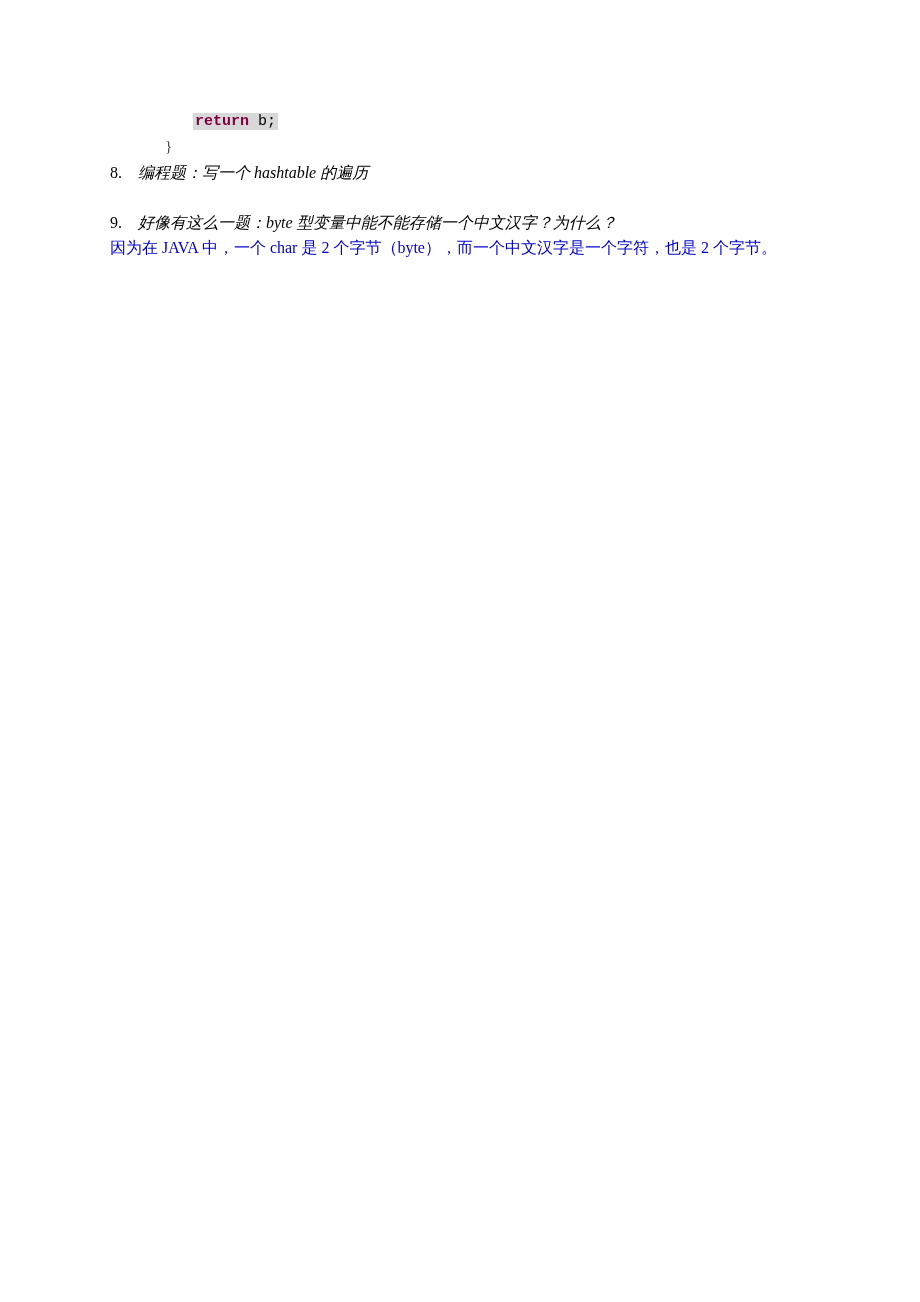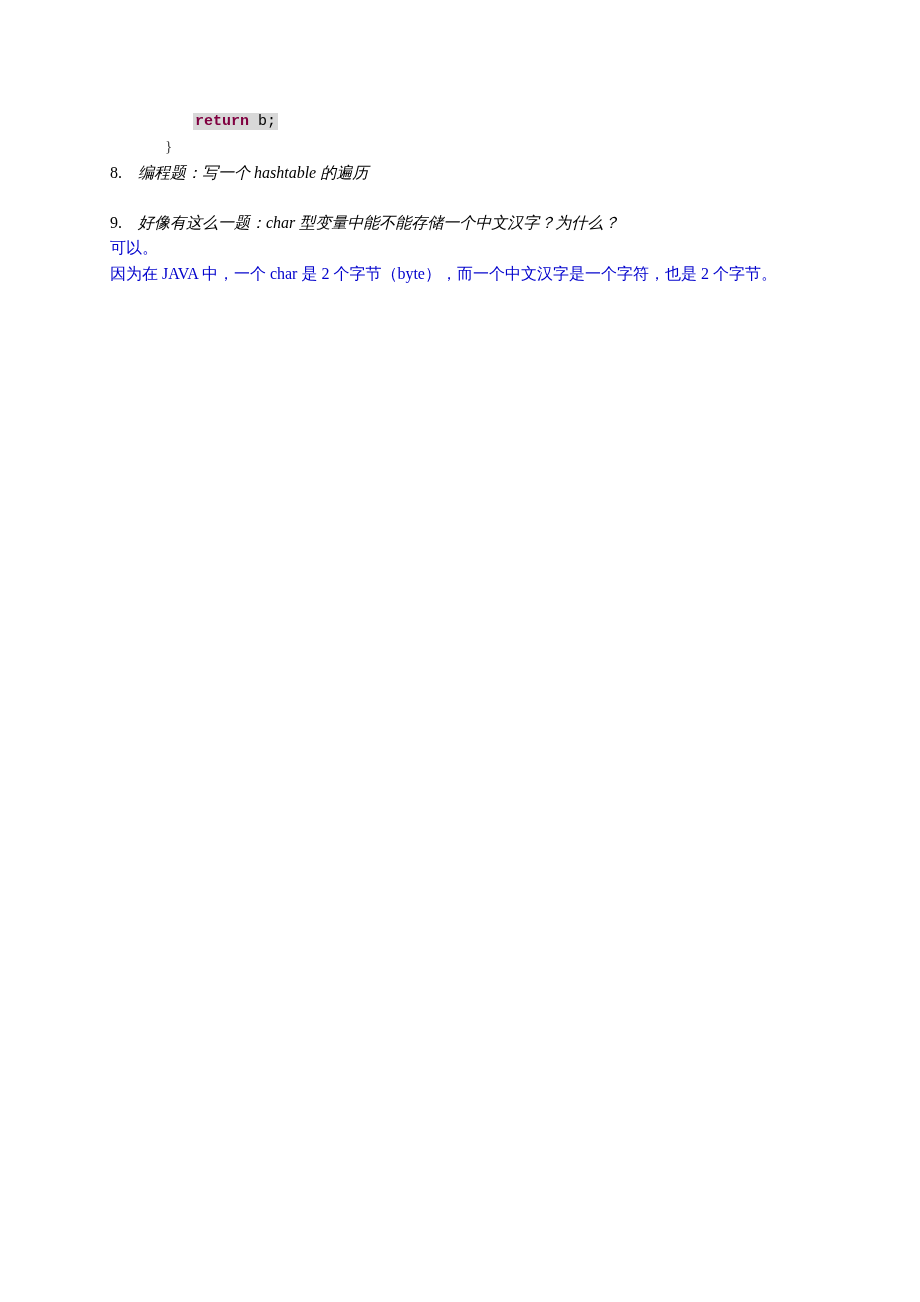--- a/index.html
+++ b/index.html
@@ -69,19 +69,18 @@
 
   <div class="q-line">
     <div class="q-num">8.</div>
     <div class="q-text">编程题：写一个 hashtable 的遍历</div>
   </div>
 
   <div class="spacer"></div>
 
   <div class="q-line">
     <div class="q-num">9.</div>
-    <div class="q-text">好像有这么一题：char 型变量中能不能存储一个中文汉字？为什么？</div>
+    <div class="q-text">好像有这么一题：byte 型变量中能不能存储一个中文汉字？为什么？</div>
   </div>
 
-  <div class="answer">可以。</div>
   <div class="answer">因为在 JAVA 中，一个 char 是 2 个字节（byte），而一个中文汉字是一个字符，也是 2 个字节。</div>
 
 </div>
 
 </body></html>

